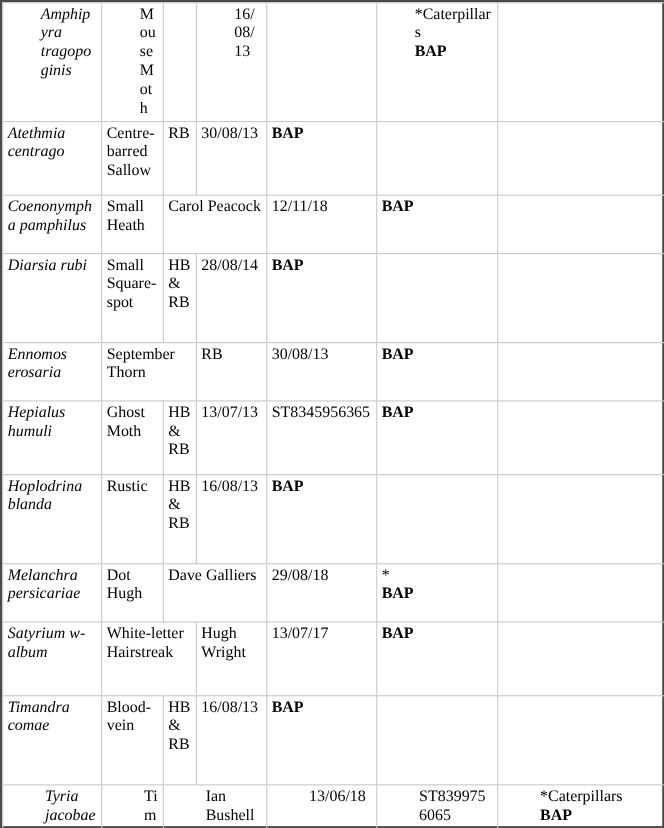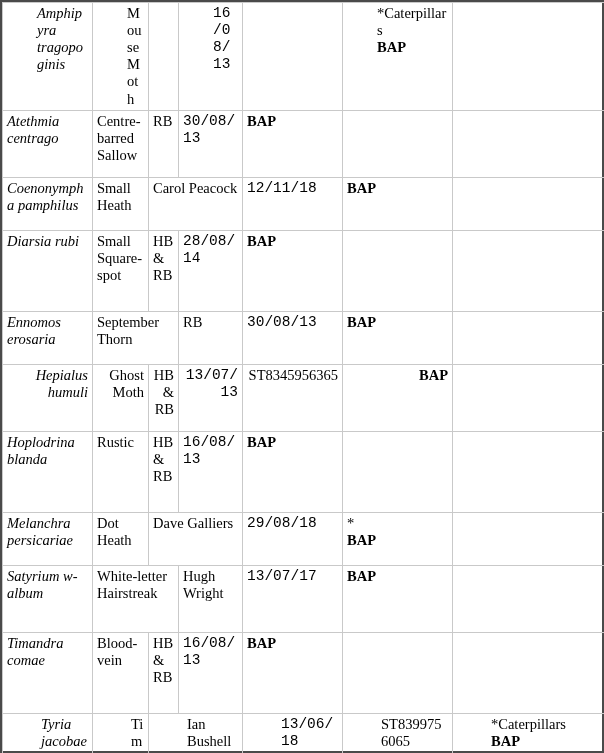--- a/index.html
+++ b/index.html
@@ -49,21 +49,21 @@
     font-family: "Liberation Serif", serif;
   }
   td.common {
     font-family: "Liberation Serif", serif;
     margin-left: 28px;
   }
   td.rec {
     font-family: "Liberation Serif", serif;
   }
   td.date {
-    font-family: Liberation Mono, monospace;
+    font-family: Liberation Serif, serif;
     margin-left: 12px;
   }
   td.grid {
     font-family: "Liberation Serif", serif;
   }
   td.note {
     font-family: "Liberation Serif", serif;
   }
   .bap {
     font-weight: bold;
@@ -73,21 +73,21 @@
   }
   .blank {
     border: 1px solid #c9c9c9;
   }
   
   tr.r0 td { height: 62px; padding-left: 34px; }
   tr.r1 td { height: 62px; }
   tr.r2 td { height: 48px; }
   tr.r3 td { height: 76px; }
   tr.r4 td { height: 48px; }
-  tr.r5 td { height: 62px; text-align: right; }
+  tr.r5 td { height: 62px; }
   tr.r6 td { height: 76px; }
   tr.r7 td { height: 48px; }
   tr.r8 td { height: 62px; }
   tr.r9 td { height: 76px; }
   tr.r10 td { height: 76px; padding-left: 38px; }
 </style>
 </head>
 <body>
 
 <div id="sheet">
@@ -180,21 +180,21 @@
         <td class="date">16/08/13</td>
         <td class="grid">
           <span class="bap">BAP</span>
         </td>
         <td class="note"></td>
         <td class="blank"></td>
       </tr>
 
       <tr class="r7">
         <td class="species">Melanchra persicariae</td>
-        <td class="common">Dot Heath</td>
+        <td class="common">Dot Hugh</td>
         <td class="rec" colspan="2">Dave Galliers</td>
         <td class="date">29/08/18</td>
         <td class="note">
           <span class="note-star">*</span>
           <span class="bap">BAP</span>
         </td>
         <td class="blank"></td>
       </tr>
 
       <tr class="r8">

